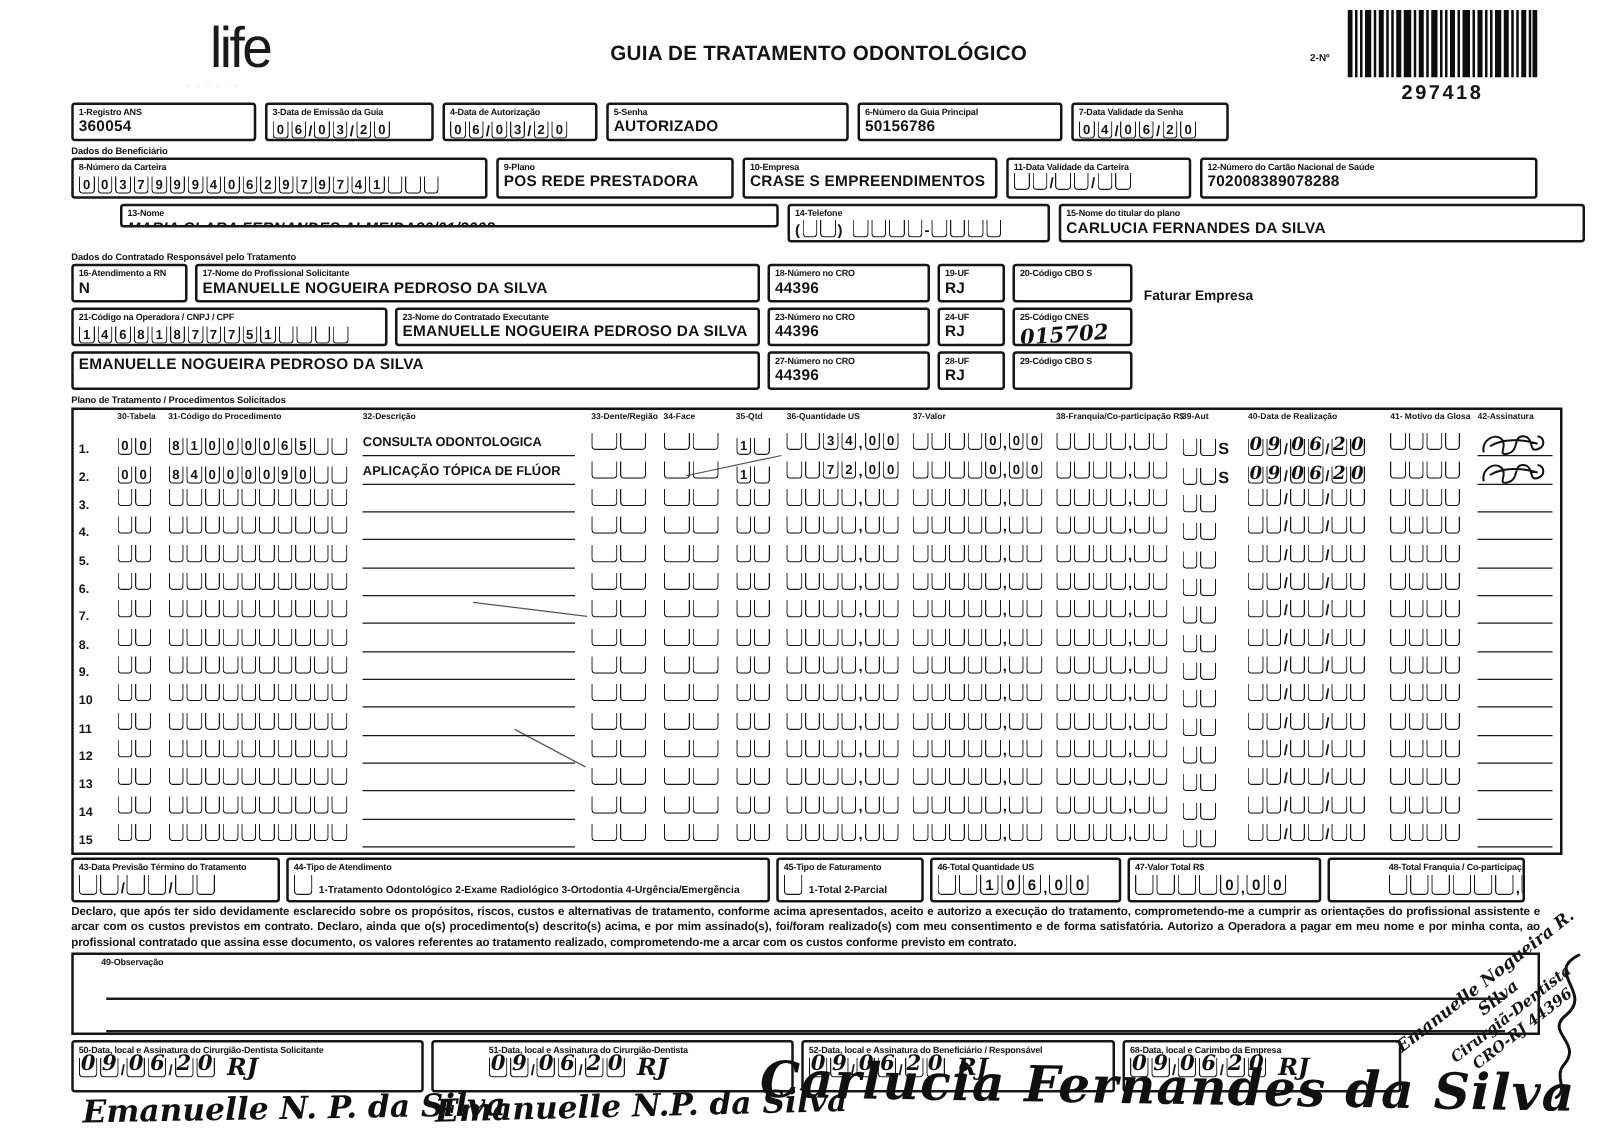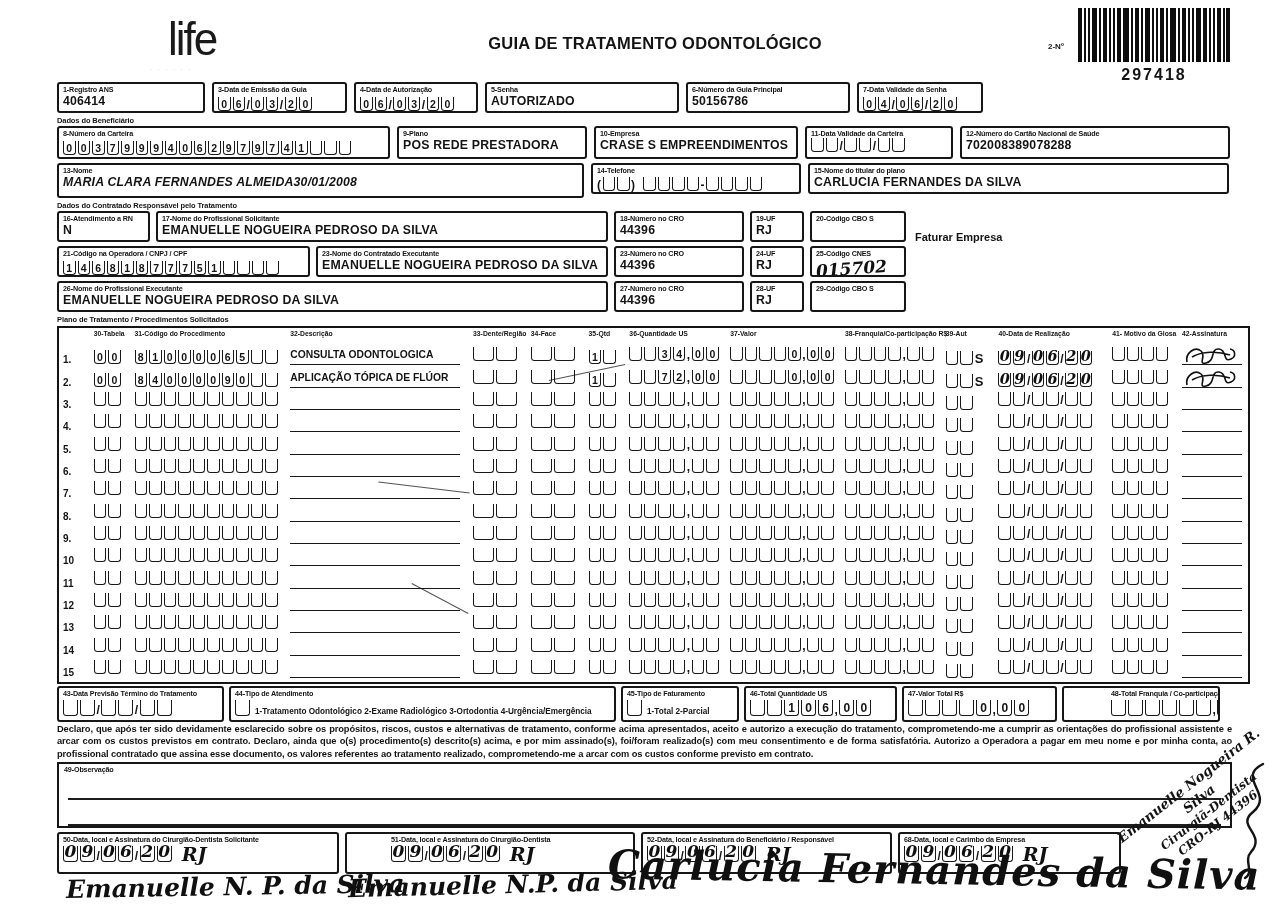--- a/index.html
+++ b/index.html
@@ -44,21 +44,21 @@
   .c-aut{width:40px;display:flex;align-items:flex-end;gap:2px;}
   .c-data{width:101px;}.c-glosa{width:57px;}
   .c-sig{width:60px;position:relative;}
   .desc{display:block;border-bottom:1.8px solid #181818;height:15px;font-size:10.3px;font-weight:bold;white-space:nowrap;}
   .sigline{display:block;border-bottom:1.8px solid #181818;height:16px;}
   .scribble{position:absolute;left:2px;bottom:-2px;}
   .aut-s{font-size:13px;font-weight:bold;line-height:12px;}
   
   .decl{position:absolute;left:57px;top:723px;width:1175px;font-size:9.3px;font-weight:600;
         line-height:1.33;text-align:justify;letter-spacing:-.1px;}
-  .obs{position:absolute;left:57px;top:762px;width:1175px;height:66px;border:2.2px solid #161616;box-sizing:border-box;padding:1px 5px;}
+  .obs{position:absolute;left:57px;top:762px;width:1175px;height:66px;border:2.2px solid #161616;box-sizing:border-box;padding:1px 22px;}
   .obs-line{border-bottom:2px solid #1d1d1d;height:24px;margin:0 4px;}
   .sigbox .penrow{display:flex;align-items:flex-end;gap:10px;margin-top:2px;}
   .penrj{font-size:19px;line-height:16px;}
   .sig-hand{position:absolute;white-space:nowrap;}
   .stamp{position:absolute;left:1098px;top:772px;width:210px;transform:rotate(-38deg);text-align:center;}
   .stamp div{line-height:1.25;}
   .st1{font-size:13.5px;font-weight:bold;font-style:italic;font-family:"DejaVu Serif",serif;}
   .st2,.st3{font-size:12px;font-weight:bold;font-style:italic;font-family:"DejaVu Serif",serif;}
   .flourish{position:absolute;left:1215px;top:760px;}
   .stray{position:absolute;border-top:1.3px solid rgba(25,25,25,.75);}
@@ -105,21 +105,21 @@
       <rect x="139" width="4" height="54"></rect>
         <rect x="145" width="2" height="54"></rect>
         <rect x="148" width="4" height="54"></rect>
     </g>
   </svg>
   <div class="bc-num">297418</div>
 
   <div class="band" style="left:57px;top:82px;gap:7px;">
     <div class="fbox" style="width:148px;height:31px;">
       <div class="flabel">1-Registro ANS</div>
-      <div class="fval">406414</div>
+      <div class="fval">360054</div>
     </div>
     <div class="fbox" style="width:135px;height:31px;">
       <div class="flabel">3-Data de Emissão da Guia</div>
       <div class="dgroup">
         <span class="comb">
             <span class="cell">0</span>
             <span class="cell">6</span>
           </span>
           <span class="slash">/</span>
         <span class="comb">
@@ -236,21 +236,21 @@
           </span>
       </div>
     </div>
     <div class="fbox" style="width:270px;height:33px;">
       <div class="flabel">12-Número do Cartão Nacional de Saúde</div>
       <div class="fval">702008389078288</div>
     </div>
   </div>
 
   <div class="band" style="left:57px;top:163px;gap:7px;">
-    <div class="fbox" style="width:527px;height:35px;">
+    <div class="fbox" style="width:527px;height:19px;margin-left:39px;">
       <div class="flabel">13-Nome</div>
       <div style="display:flex;justify-content:flex-start;font-style:italic;">
         <span class="fval">MARIA CLARA FERNANDES ALMEIDA</span>
         <span class="fval">30/01/2008</span>
       </div>
     </div>
     <div class="fbox" style="width:210px;height:31px;">
       <div class="flabel">14-Telefone</div>
       <div class="dgroup">
         <span class="slash">(</span>
@@ -341,21 +341,20 @@
       <div class="fval">RJ</div>
     </div>
     <div class="fbox" style="width:96px;height:31px;">
       <div class="flabel">25-Código CNES</div>
       <div class="hw" style="font-size:17px;transform:rotate(-4deg);">015702</div>
     </div>
   </div>
 
   <div class="band" style="left:57px;top:281px;gap:6px;">
     <div class="fbox" style="width:551px;height:31px;">
-      <div class="flabel">26-Nome do Profissional Executante</div>
       <div class="fval">EMANUELLE NOGUEIRA PEDROSO DA SILVA</div>
     </div>
     <div class="fbox" style="width:130px;height:31px;">
       <div class="flabel">27-Número no CRO</div>
       <div class="fval">44396</div>
     </div>
     <div class="fbox" style="width:54px;height:31px;">
       <div class="flabel">28-UF</div>
       <div class="fval">RJ</div>
     </div>

